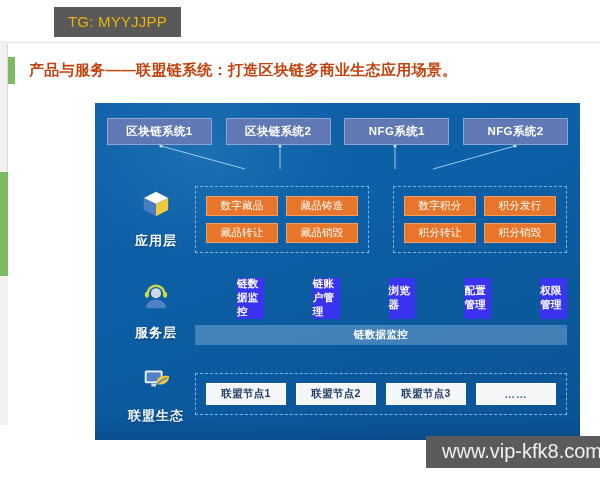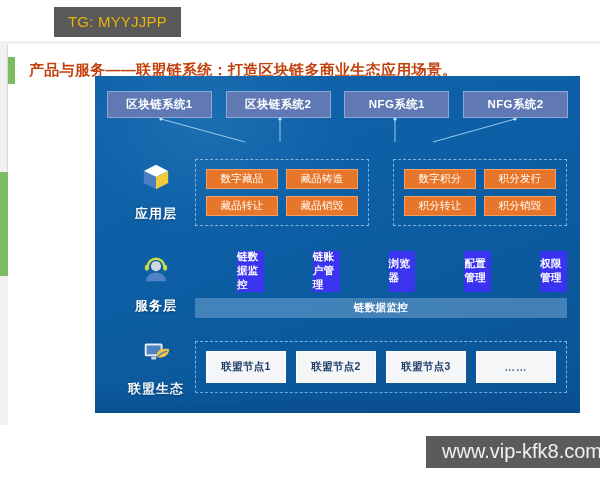--- a/index.html
+++ b/index.html
@@ -109,21 +109,21 @@
     top: 44px;
     width: 1px;
     height: 128px;
     background: #d9d9d9;
   }
 
   
   .panel {
     position: absolute;
     left: 95px;
-    top: 76px;
+    top: 103px;
     width: 485px;
     height: 337px;
     background: linear-gradient(160deg, #0f62a8 0%, #0d5fa6 38%, #0a5394 100%);
     box-shadow: 0 0 0 1px rgba(255,255,255,.18);
     overflow: hidden;
   }
   .panel-glow {
     position: absolute;
     left: -40px;
     top: -60px;
@@ -278,21 +278,21 @@
   .eco-group {
     border: 1px dashed #7fb3e0;
     padding: 9px 10px;
     display: flex;
     gap: 10px;
     flex: 1 1 auto;
     box-sizing: border-box;
   }
   .chip-white {
     flex: 1 1 0;
-    height: 32px;
+    height: 22px;
     background: #f4f6f8;
     border: 1px solid #ffffff;
     color: #1f3d66;
     font-size: 10.5px;
     font-weight: bold;
     display: flex;
     align-items: center;
     justify-content: center;
     letter-spacing: .3px;
     box-sizing: border-box;

